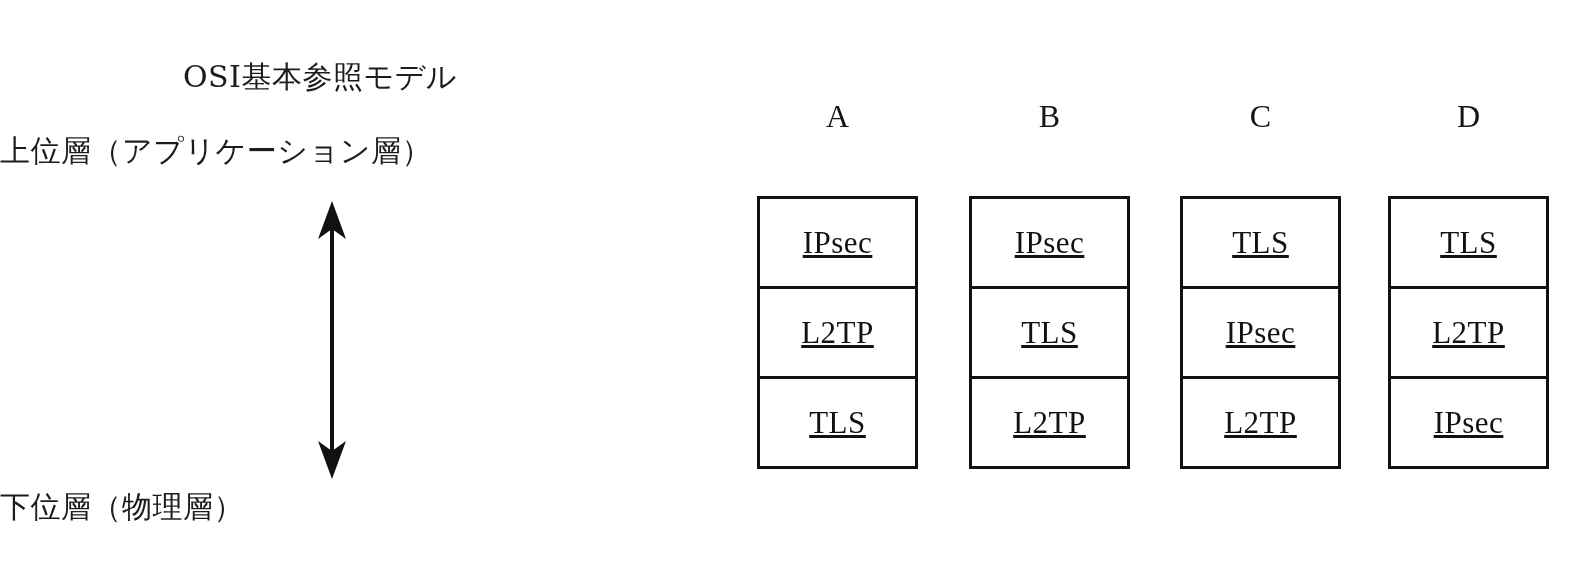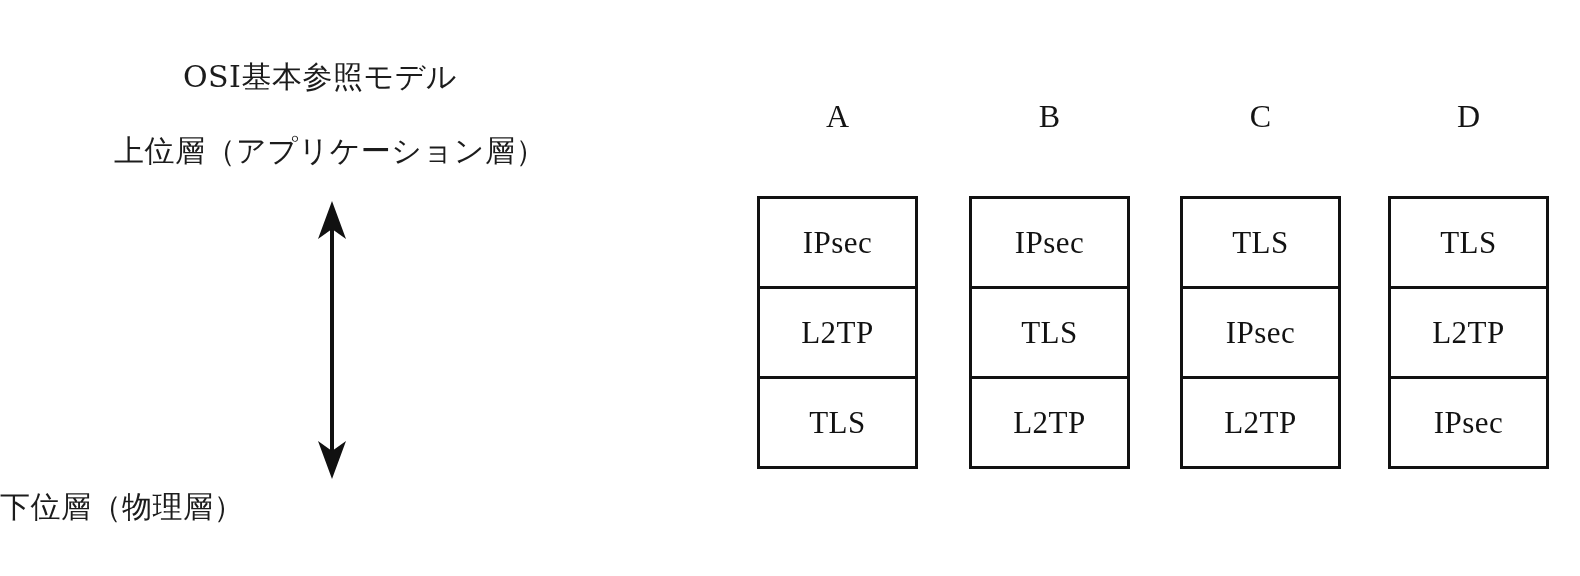--- a/index.html
+++ b/index.html
@@ -30,21 +30,20 @@
   #osi-title {
     top: 62px;
     left: 0;
     width: 640px;
     text-align: center;
   }
   #osi-upper {
     top: 136px;
     left: 0;
     width: 660px;
-    text-align: center;
   }
   #osi-lower {
     top: 492px;
     left: 0;
     width: 660px;
     text-align: left;
   }
 
   #osi-arrow {
     position: absolute;
@@ -70,20 +69,21 @@
     flex: 1 1 0;
     display: flex;
     align-items: center;
     justify-content: center;
     border-bottom: 3px solid #111111;
     box-sizing: border-box;
     font-size: 31px;
     letter-spacing: 0.5px;
     color: #121212;
     font-family: "Liberation Serif", "DejaVu Serif", serif;
+    text-decoration: underline;
   }
   .stack-cell:last-child { border-bottom: none; }
 
   .stack-header {
     position: absolute;
     top: 100px;
     width: 161px;
     text-align: center;
     font-size: 32px;
     line-height: 1;

